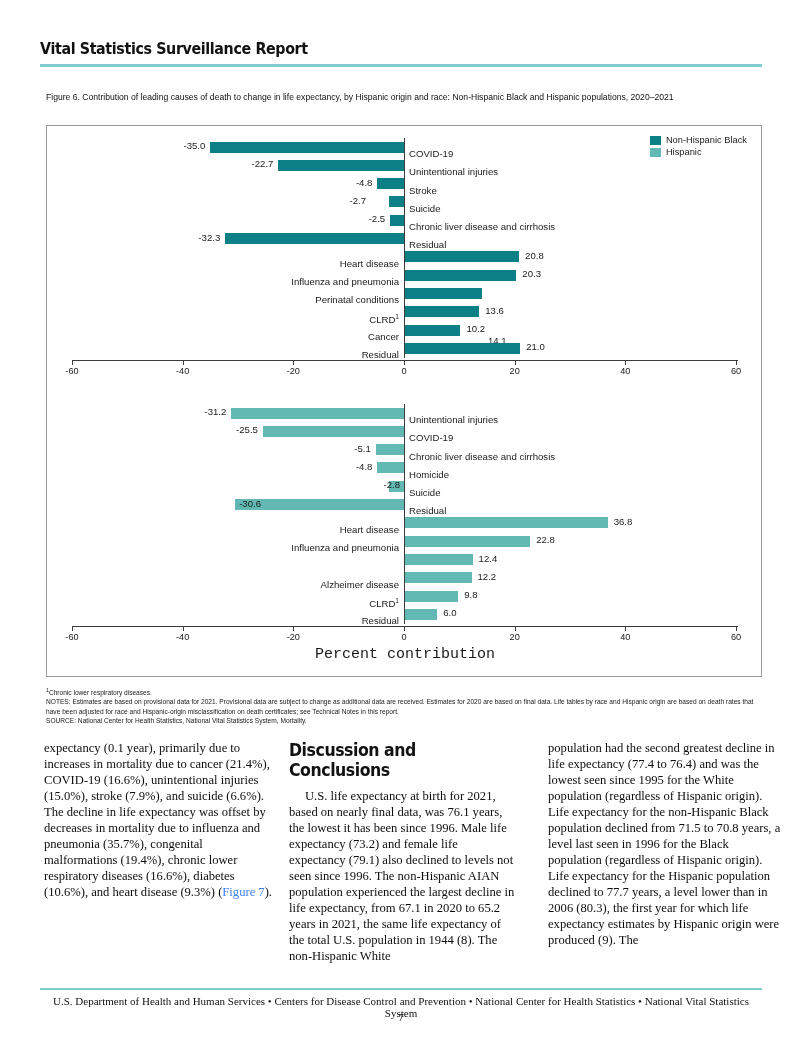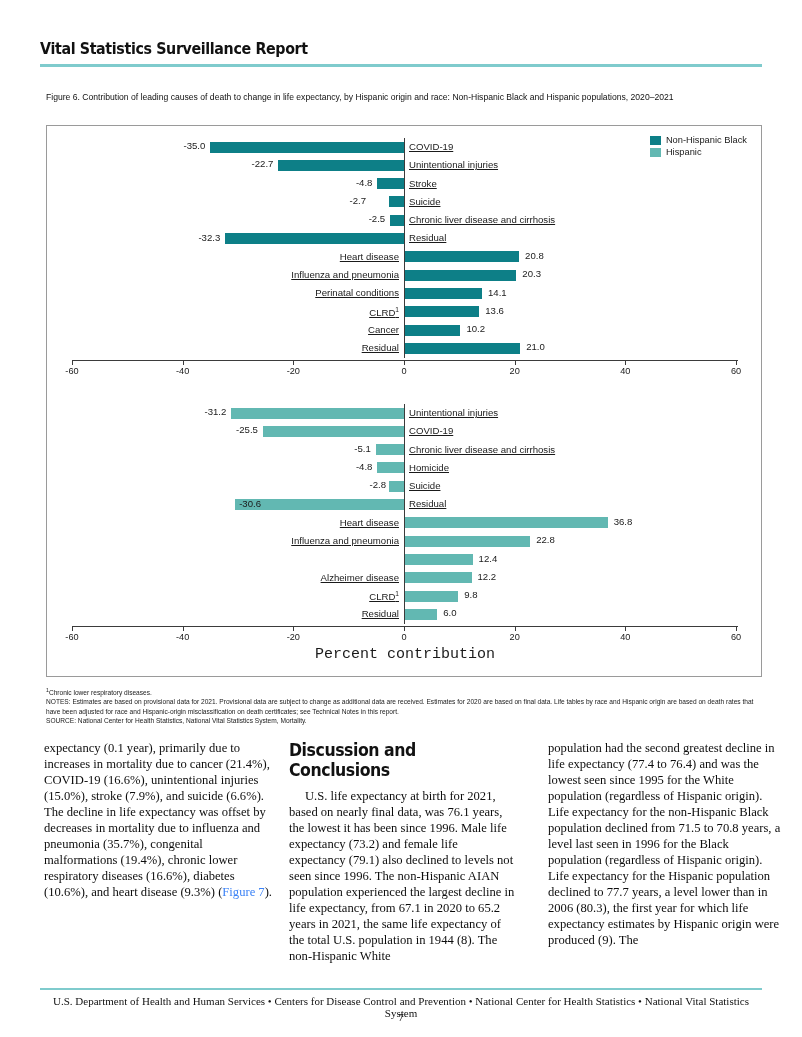--- a/index.html
+++ b/index.html
@@ -74,26 +74,25 @@
     font-family:"Liberation Sans", sans-serif;
     font-size:9.6px;
     color:#1a1a1a;
     white-space:nowrap;
   }
   .val.left  { text-align:right; }
   .val.right { text-align:left; }
 
   .cat {
     position:absolute;
-    top:3px;
+    top:10px;
     font-family:"Liberation Sans", sans-serif;
     font-size:9.6px;
     color:#1a1a1a;
     white-space:nowrap;
-    text-decoration:underline;
   }
   
   .cat.after  { left:362px; text-align:left; }
   
   .cat.before { width:352px; left:0; text-align:right; }
 
   .zero-line {
     position:absolute;
     width:1px;
     background:#3b3b3b;
@@ -253,21 +252,21 @@
             <div class="val right" style="left: 478.093px;">20.8</div>
             <div class="cat before">Heart disease</div>
           </div>
           <div class="row">
             <div class="bar pos" style="width: 112.327px; background: rgb(13, 127, 135);"></div>
             <div class="val right" style="left: 475.327px;">20.3</div>
             <div class="cat before">Influenza and pneumonia</div>
           </div>
           <div class="row">
             <div class="bar pos" style="width: 78.02px; background: rgb(13, 127, 135);"></div>
-            <div class="val right" style="left: 441.02px;">14.1</div>
+            <div class="val right" style="left: 441.02px; margin-top: 48px;">14.1</div>
             <div class="cat before">Perinatal conditions</div>
           </div>
           <div class="row">
             <div class="bar pos" style="width: 75.2533px; background: rgb(13, 127, 135);"></div>
             <div class="val right" style="left: 438.253px;">13.6</div>
             <div class="cat before">CLRD<sup style="font-size:6.6px;">1</sup></div>
           </div>
           <div class="row">
             <div class="bar pos" style="width: 56.44px; background: rgb(13, 127, 135);"></div>
             <div class="val right" style="left: 419.44px;">10.2</div>
@@ -316,21 +315,21 @@
             <div class="val left" style="right: 392.22px;">-5.1</div>
             <div class="cat after">Chronic liver disease and cirrhosis</div>
           </div>
           <div class="row">
             <div class="bar neg" style="width: 26.56px; background: rgb(98, 184, 178);"></div>
             <div class="val left" style="right: 390.56px;">-4.8</div>
             <div class="cat after">Homicide</div>
           </div>
           <div class="row">
             <div class="bar neg" style="width: 15.4933px; background: rgb(98, 184, 178);"></div>
-            <div class="val left" style="right: 377px;">-2.8</div>
+            <div class="val left" style="right: 363px;">-2.8</div>
             <div class="cat after">Suicide</div>
           </div>
           <div class="row">
             <div class="bar neg" style="width: 169.32px; background: rgb(98, 184, 178);"></div>
             <div class="val left" style="right: 502px;">-30.6</div>
             <div class="cat after">Residual</div>
           </div>
           <div class="row">
             <div class="bar pos" style="width: 203.627px; background: rgb(98, 184, 178);"></div>
             <div class="val right" style="left: 566.627px;">36.8</div>

